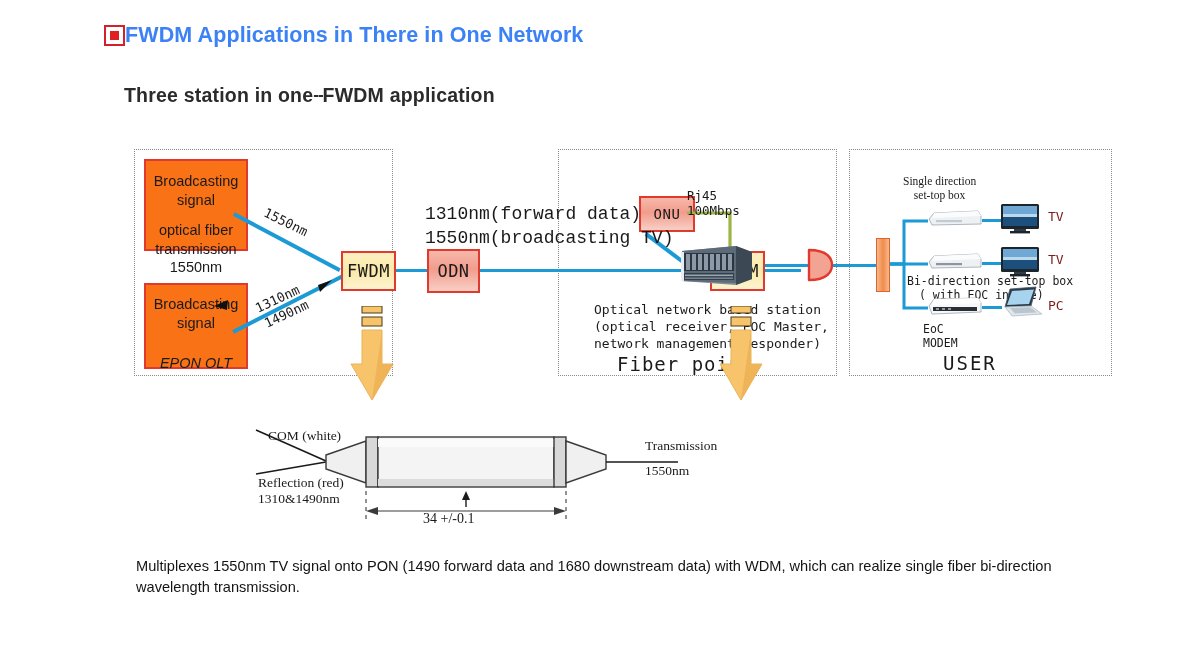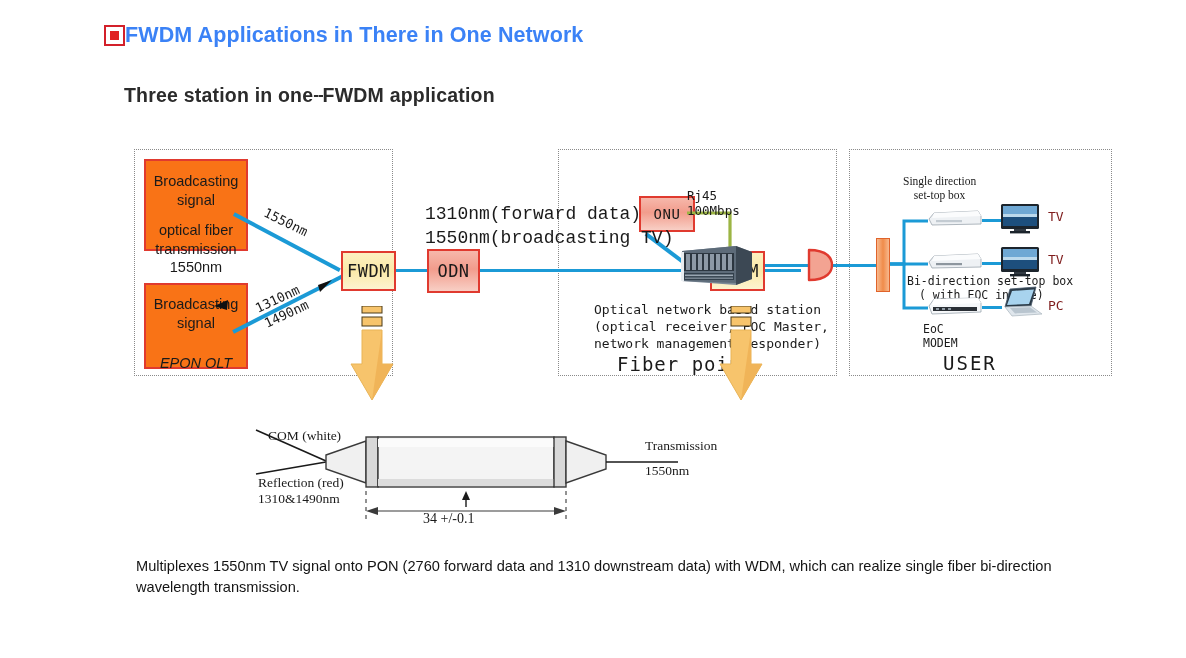--- a/index.html
+++ b/index.html
@@ -316,13 +316,13 @@
   <polygon points="270,76 266,85 274,85" fill="#1a1a1a"></polygon>
 </svg>
 
 <div class="abs serif" style="left:268px;top:428px;">COM (white)</div>
 <div class="abs serif" style="left:258px;top:475px;">Reflection (red)</div>
 <div class="abs serif" style="left:258px;top:491px;">1310&amp;1490nm</div>
 <div class="abs serif" style="left:645px;top:438px;">Transmission</div>
 <div class="abs serif" style="left:645px;top:463px;">1550nm</div>
 <div class="abs serif" style="left:423px;top:511px;font-size:14px;">34 +/-0.1</div>
 
-<div class="abs" id="bottom-caption">Multiplexes 1550nm TV signal onto PON (2760 forward data and 1310 downstream data) with WDM, which can realize single fiber bi-direction wavelength transmission.</div>
+<div class="abs" id="bottom-caption">Multiplexes 1550nm TV signal onto PON (1490 forward data and 1680 downstream data) with WDM, which can realize single fiber bi-direction wavelength transmission.</div>
 
 </body></html>

